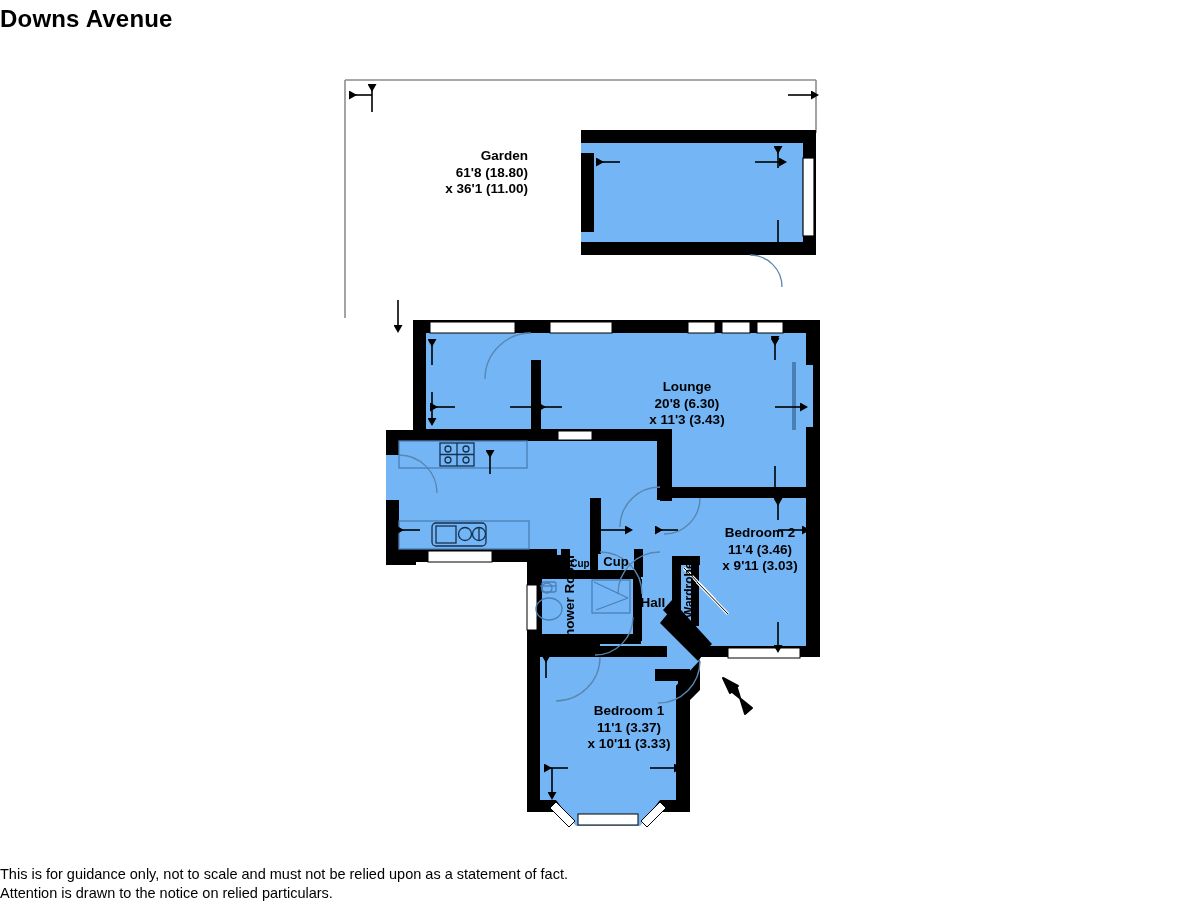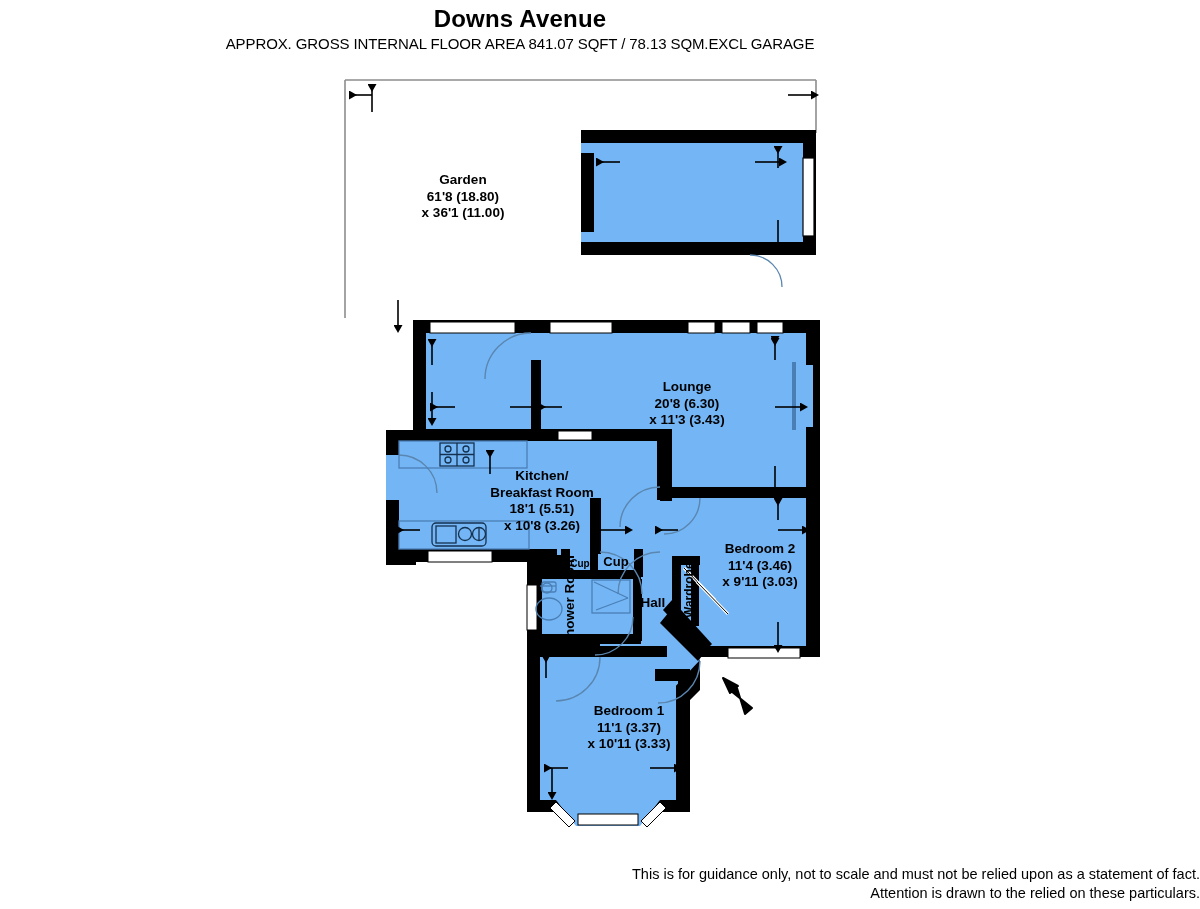--- a/index.html
+++ b/index.html
@@ -22,42 +22,42 @@
     left: 0; top: 0;
     width: 1200px;
     height: 909px;
   }
 
   
   .hdr {
     position: absolute;
     left: 0;
     width: 1040px;
-    text-align: center;
+    text-align: left;
   }
   #title-text {
     top: 5px;
     font-size: 24px;
     font-weight: 600;
     letter-spacing: 0.2px;
   }
   #subtitle-text {
     top: 35px;
     font-size: 15px;
     font-weight: 400;
     letter-spacing: -0.1px;
   }
 
   
   #footer-block {
     position: absolute;
     left: 0;
     top: 865px;
     width: 1200px;
-    text-align: right;
+    text-align: left;
     font-size: 14.5px;
     line-height: 19px;
   }
 
   
   #floorplan-svg {
     position: absolute;
     left: 0;
     top: 0;
     width: 1200px;
@@ -86,21 +86,20 @@
   }
   .room-label.cup-sm { font-size: 10px; font-weight: bold; }
   .room-label.cup-lg { font-size: 13px; font-weight: bold; }
 </style>
 </head>
 <body>
 
 <div id="plan-root">
 
   <div class="hdr" id="title-text">Downs Avenue</div>
-  <div class="hdr" id="subtitle-text">APPROX. GROSS INTERNAL FLOOR AREA 841.07 SQFT / 78.13 SQM.EXCL GARAGE</div>
 
   <svg id="floorplan-svg" viewBox="0 0 1200 909">
 
     <defs>
 
       <marker id="ahL" markerWidth="9" markerHeight="9" refX="8" refY="4.5" orient="auto-start-reverse" markerUnits="userSpaceOnUse">
         <path d="M8,0 L8,9 L0,4.5 Z" fill="#000"></path>
       </marker>
       <marker id="ahR" markerWidth="9" markerHeight="9" refX="1" refY="4.5" orient="auto-start-reverse" markerUnits="userSpaceOnUse">
         <path d="M1,0 L1,9 L9,4.5 Z" fill="#000"></path>
@@ -349,51 +348,47 @@
 
       <line x1="547" y1="660" x2="547" y2="640" marker-end="url(#ahL)"></line>
     </g>
 
     <g>
       <path d="M752 708 L731 691 L738 686 L723 678 L730 693 L737 688 L745 714 Z" fill="#000000" stroke="#000000" stroke-width="2" stroke-linejoin="round"></path>
     </g>
 
   </svg>
 
-  <div class="room-label" style="left:398px; top:172px; width:130px;">Garden
+  <div class="room-label" style="left:398px; top:148px; width:130px;text-align:right;">Garden
 61'8 (18.80)
 x 36'1 (11.00)</div>
 
 
 
   <div class="room-label" style="left:622px; top:379px; width:130px;">Lounge
 20'8 (6.30)
 x 11'3 (3.43)</div>
 
-  <div class="room-label" style="left:472px; top:468px; width:140px;">Kitchen/
-Breakfast Room
-18'1 (5.51)
-x 10'8 (3.26)</div>
-
-  <div class="room-label" style="left:698px; top:541px; width:124px;">Bedroom 2
+
+  <div class="room-label" style="left:698px; top:525px; width:124px;">Bedroom 2
 11'4 (3.46)
 x 9'11 (3.03)</div>
 
   <div class="room-label" style="left:564px; top:703px; width:130px;">Bedroom 1
 11'1 (3.37)
 x 10'11 (3.33)</div>
 
   <div class="room-label vertical" style="left:563px; top:586px; height:60px;">Shower Room</div>
 
   <div class="room-label" style="left:633px; top:595px; width:40px;text-align:center;">Hall</div>
 
   <div class="room-label vertical small" style="left:682px; top:560px; height:60px;">Wardrobe</div>
 
   <div class="room-label cup-sm" style="left:566px; top:556px; width:28px;">Cup</div>
 
   <div class="room-label cup-lg" style="left:596px; top:554px; width:40px;">Cup</div>
 
   <div id="footer-block">
     <div>This is for guidance only, not to scale and must not be relied upon as a statement of fact.</div>
-    <div>Attention is drawn to the relied on these particulars.</div>
+    <div>Attention is drawn to the notice on relied particulars.</div>
   </div>
 
 </div>
 
 </body></html>

